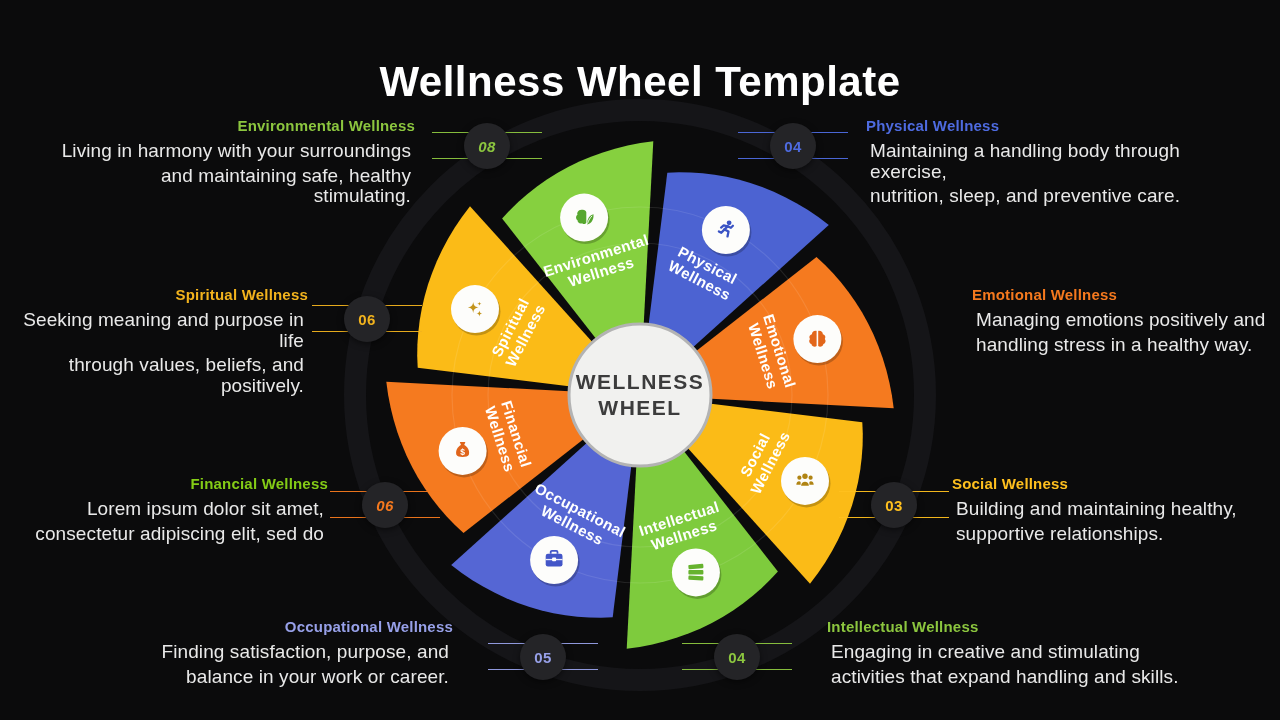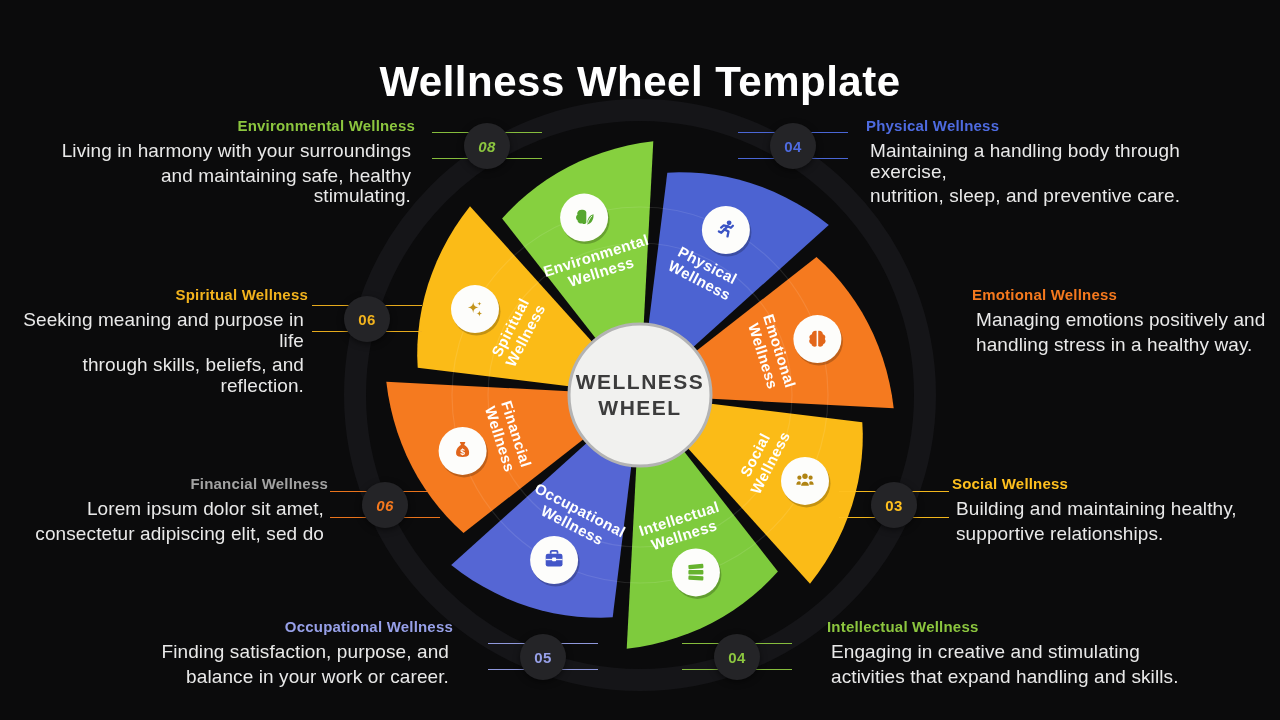--- a/index.html
+++ b/index.html
@@ -132,24 +132,24 @@
     </svg>
 
   <div class="info right" style="right:865px;top:117px">
     <h3 style="color: rgb(140, 198, 63);">Environmental Wellness</h3>
     <p>Living in harmony with your surroundings</p>
     <p>and maintaining safe, healthy stimulating.</p>
   </div>
   <div class="info right" style="right:972px;top:286px">
     <h3 style="color: rgb(242, 179, 29);">Spiritual Wellness</h3>
     <p>Seeking meaning and purpose in life</p>
-    <p>through skills, beliefs, and reflection.</p>
+    <p>through values, beliefs, and positively.</p>
   </div>
   <div class="info right" style="right:952px;top:475px">
-    <h3 style="color: #a3a3a3;">Financial Wellness</h3>
+    <h3 style="color: #84cc16;">Financial Wellness</h3>
     <p>Lorem ipsum dolor sit amet,</p>
     <p>consectetur adipiscing elit, sed do</p>
   </div>
   <div class="info right" style="right:827px;top:618px">
     <h3 style="color: rgb(151, 160, 232);">Occupational Wellness</h3>
     <p>Finding satisfaction, purpose, and</p>
     <p>balance in your work or career.</p>
   </div>
 
   <div class="info" style="left:866px;top:117px">

